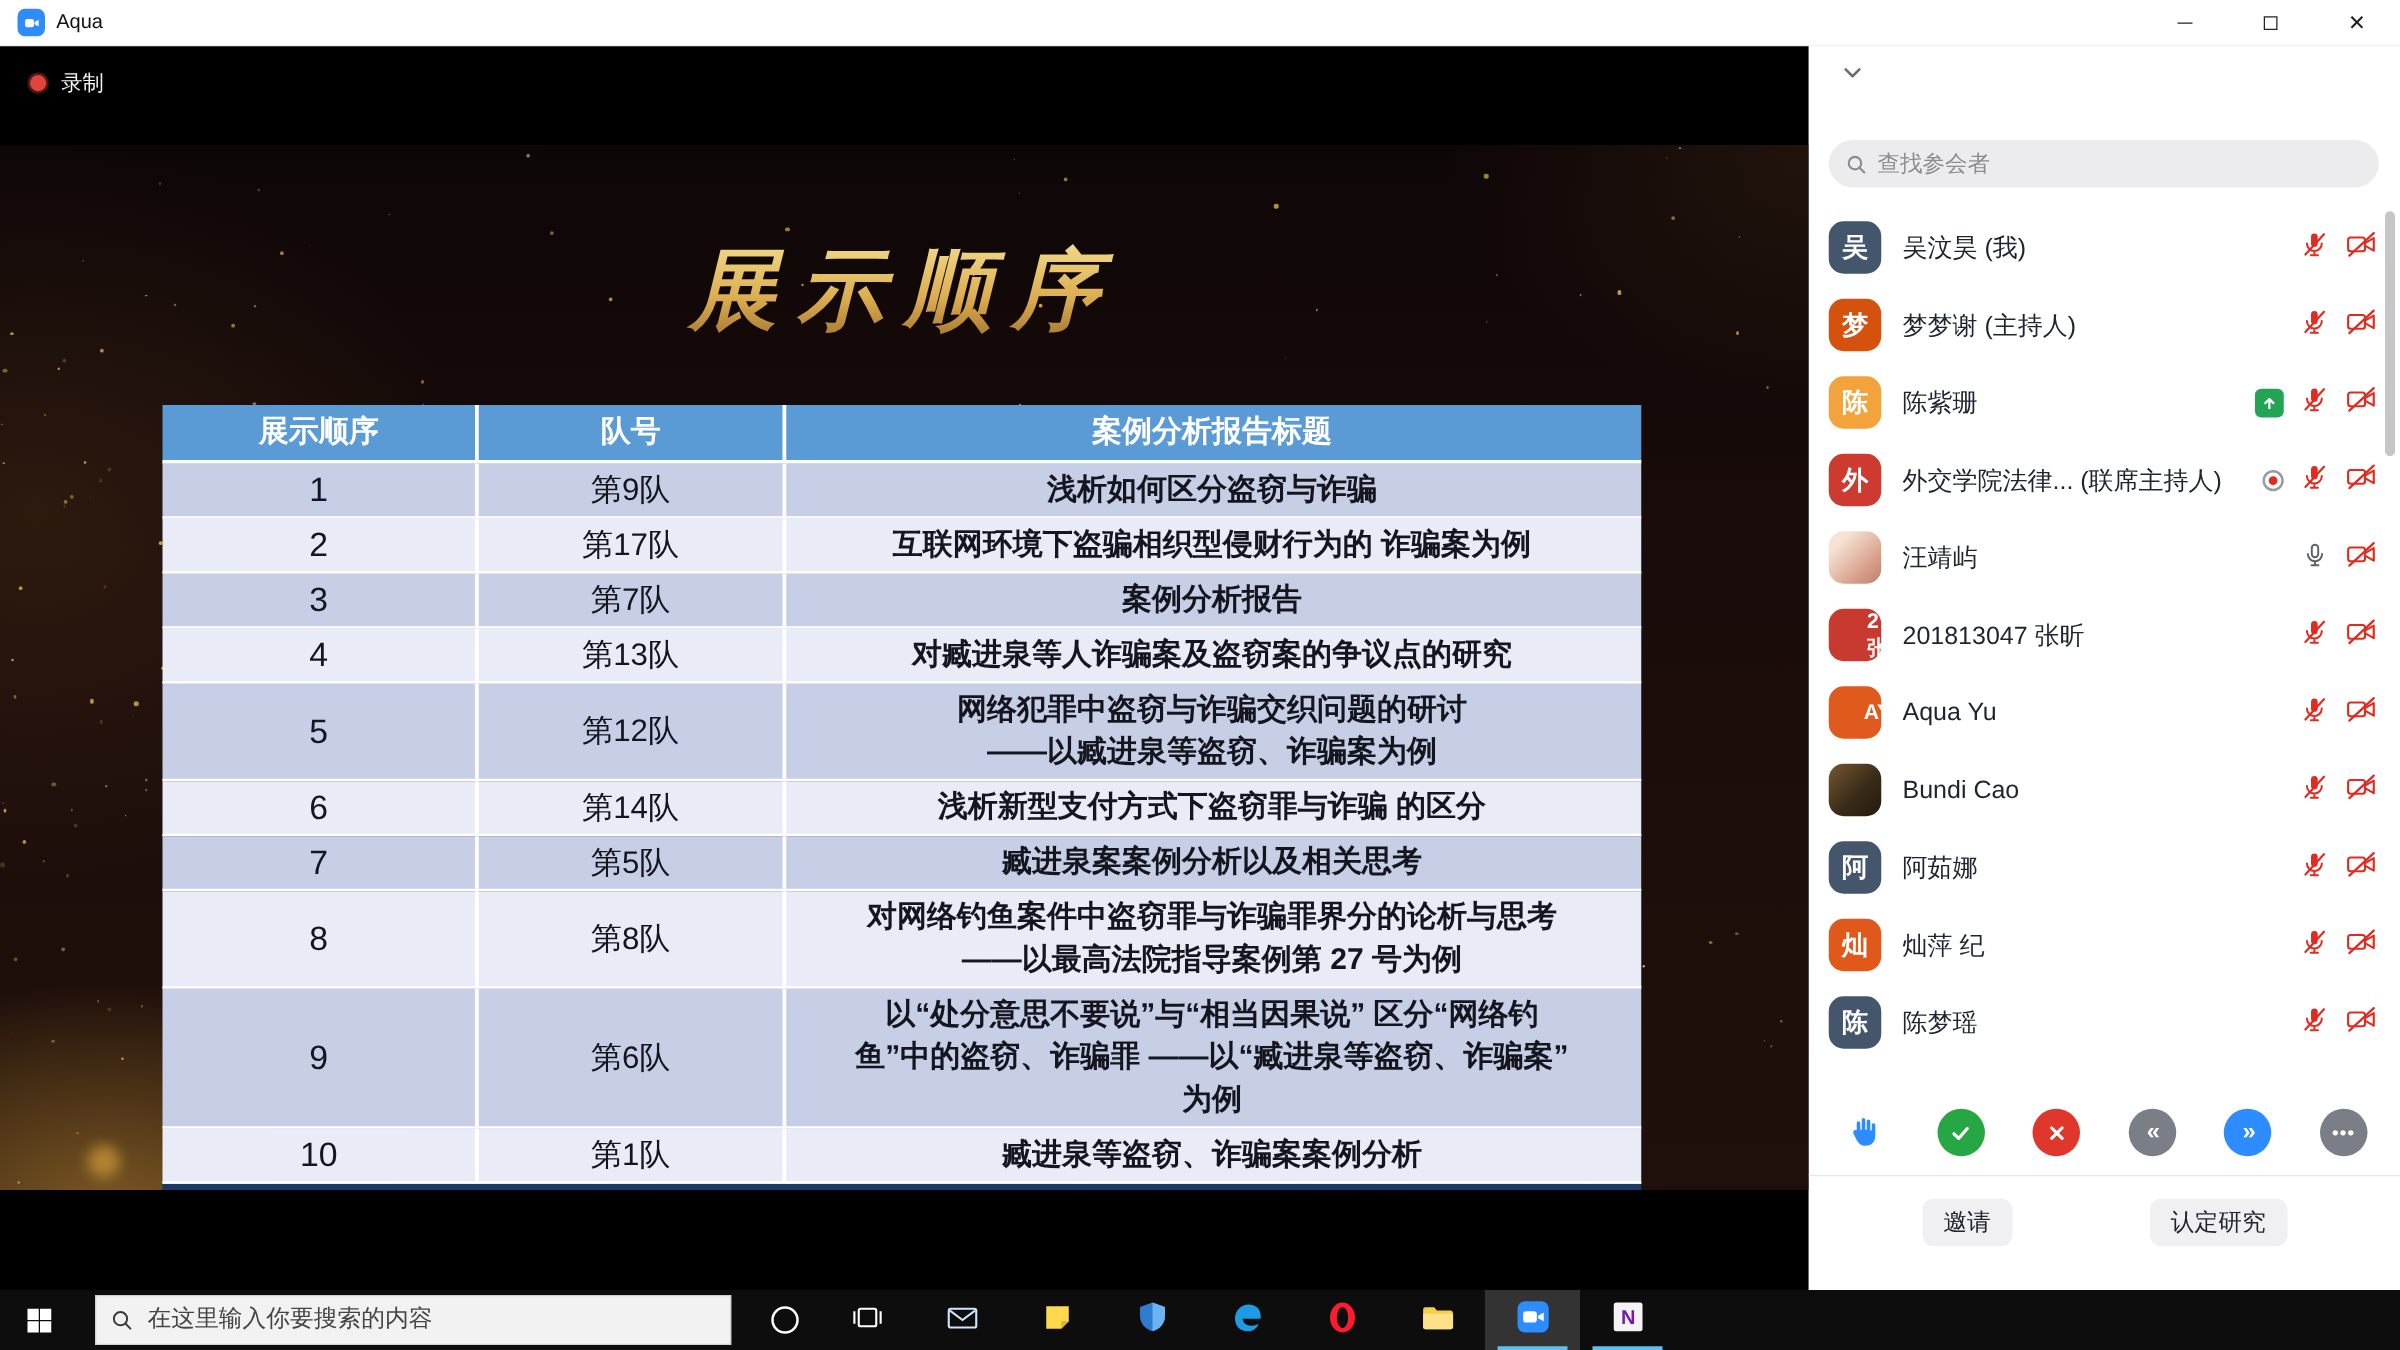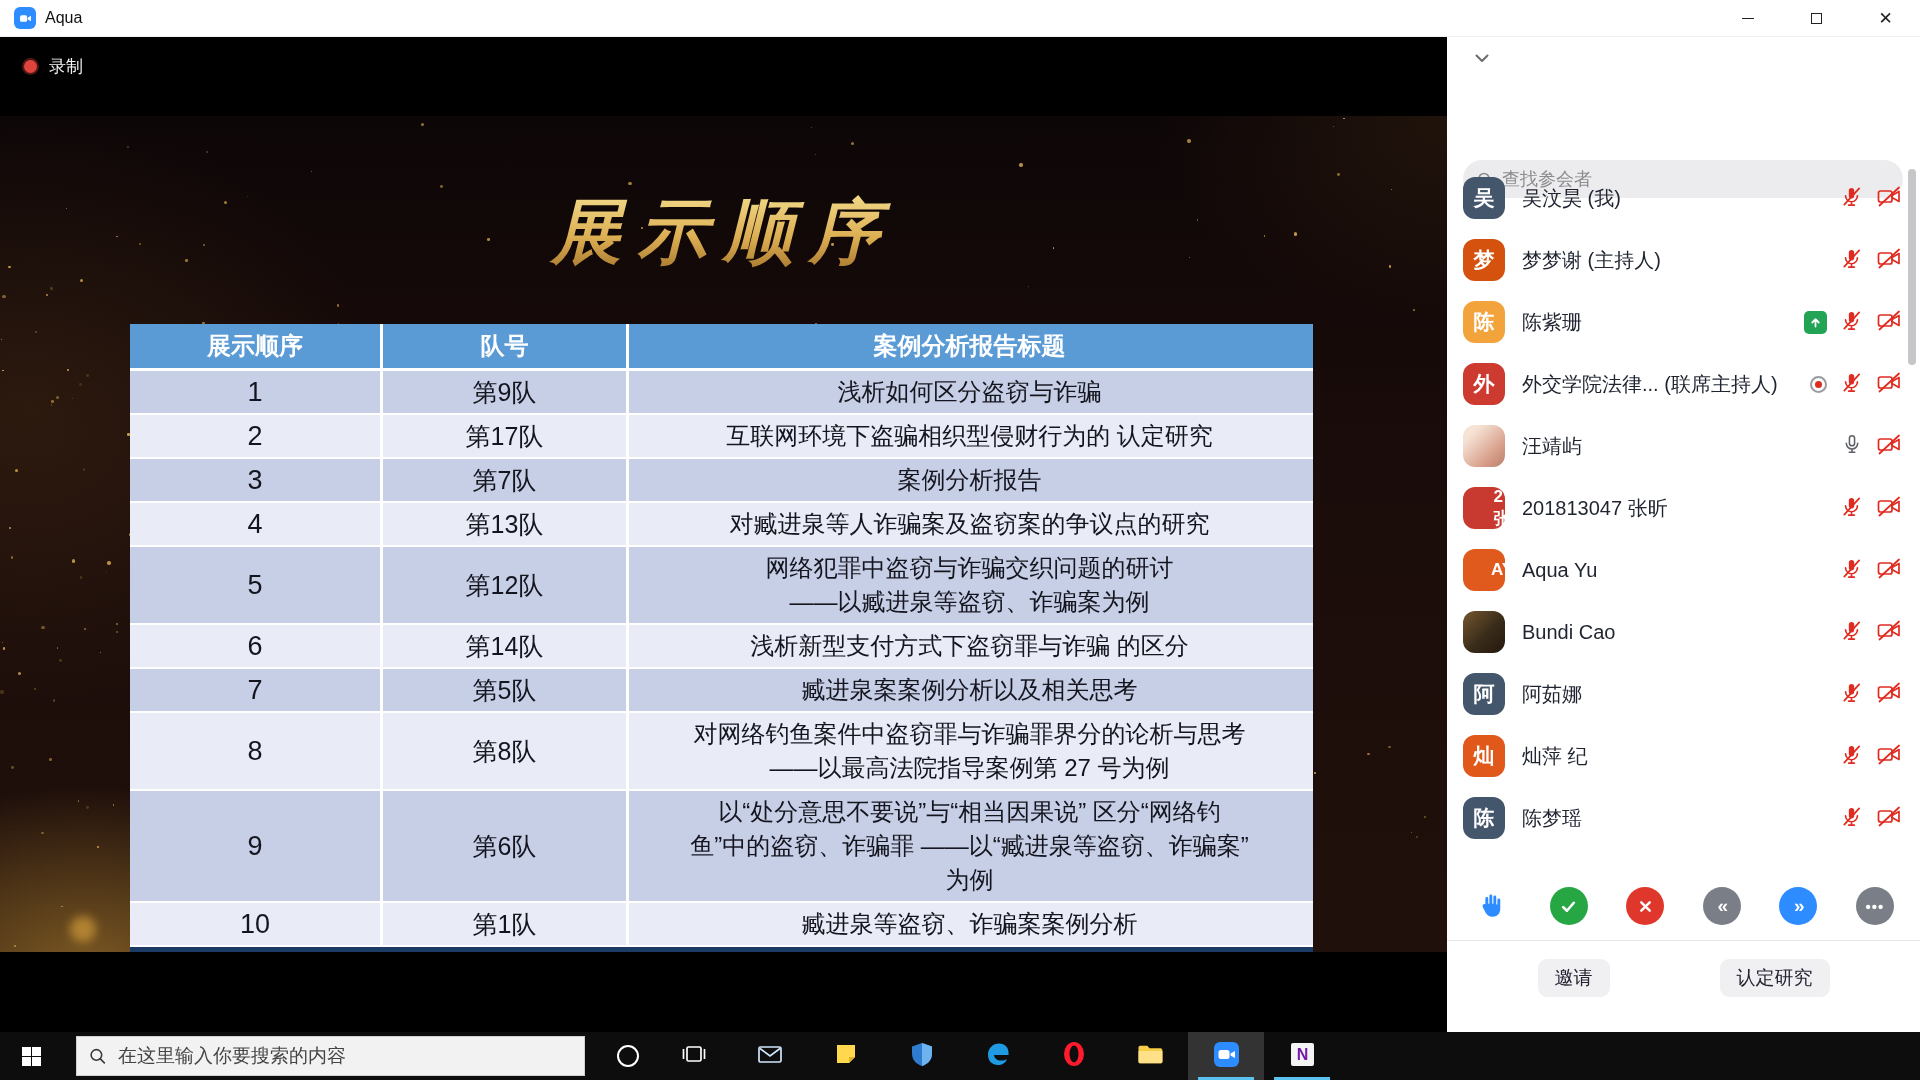--- a/index.html
+++ b/index.html
@@ -49,32 +49,32 @@
   
   .order-table { position:absolute; left:130px; top:208px; width:1183px;
     border-bottom:6px solid #1b3a66; }
   .t-row { display:flex; background:#e9ecf6; border-bottom:2px solid #fff; }
   .t-row.dark { background:#c7cfe6; }
   .t-row.header { background:#5b9bd5; border-bottom:3px solid #fff; }
   .t-cell { display:flex; flex-direction:column; justify-content:center; align-items:center;
     text-align:center; padding:4px 6px; color:#15151f; line-height:34px; }
   .c-order { width:253px; border-right:3px solid #fff; font-size:27px; }
   .c-team  { width:246px; border-right:3px solid #fff; font-size:25px; }
-  .c-title { width:681px; font-size:24px; }
+  .c-title { width:681px; font-size:24px;font-weight:bold; }
   .t-row.header .t-cell { color:#fff; font-weight:bold; font-size:24px; line-height:36px; }
 
   
   .panel { position:absolute; left:1447px; top:37px; width:473px; height:995px; background:#fff; }
   .panel-header { position:absolute; left:0; top:12px; width:473px; height:40px;
     display:flex; align-items:center; }
   .collapse-btn { position:absolute; left:22px; top:8px; width:26px; height:26px;
     display:flex; align-items:center; justify-content:center; }
   .panel-title { width:100%; text-align:center; font-size:20px; font-weight:bold; color:#232333; }
   .search-box { position:absolute; left:16px; top:75px; width:440px; height:38px; border-radius:19px;
-    background:#ececee; display:flex; align-items:center; padding:0 14px; gap:9px;margin-top:48px; }
+    background:#ececee; display:flex; align-items:center; padding:0 14px; gap:9px; }
   .search-box input { border:none; outline:none; background:transparent; font-size:18px;
     color:#555; width:100%; font-family:"Liberation Sans", sans-serif; }
   .search-box input::placeholder { color:#8b8b90; }
 
   #participant-list { position:absolute; left:0; top:130px; width:473px; height:706px; overflow:hidden; }
   .p-row { position:relative; height:62px; display:flex; align-items:center; padding:0 18px 0 16px; }
   .avatar { width:42px; height:42px; border-radius:12px; flex:0 0 42px;
     display:flex; align-items:center; justify-content:center;
     color:#fff; font-weight:bold; font-size:21px; }
   .avatar.small-text { font-size:17px;padding-left:36px; }
@@ -347,21 +347,21 @@
               <div class="t-cell c-order">1</div>
               <div class="t-cell c-team">第9队</div>
               <div class="t-cell c-title">
                 <div>浅析如何区分盗窃与诈骗</div>
               </div>
             </div>
             <div class="t-row">
               <div class="t-cell c-order">2</div>
               <div class="t-cell c-team">第17队</div>
               <div class="t-cell c-title">
-                <div>互联网环境下盗骗相织型侵财行为的 认定研究</div>
+                <div>互联网环境下盗骗相织型侵财行为的 诈骗案为例</div>
               </div>
             </div>
             <div class="t-row dark">
               <div class="t-cell c-order">3</div>
               <div class="t-cell c-team">第7队</div>
               <div class="t-cell c-title">
                 <div>案例分析报告</div>
               </div>
             </div>
             <div class="t-row">

